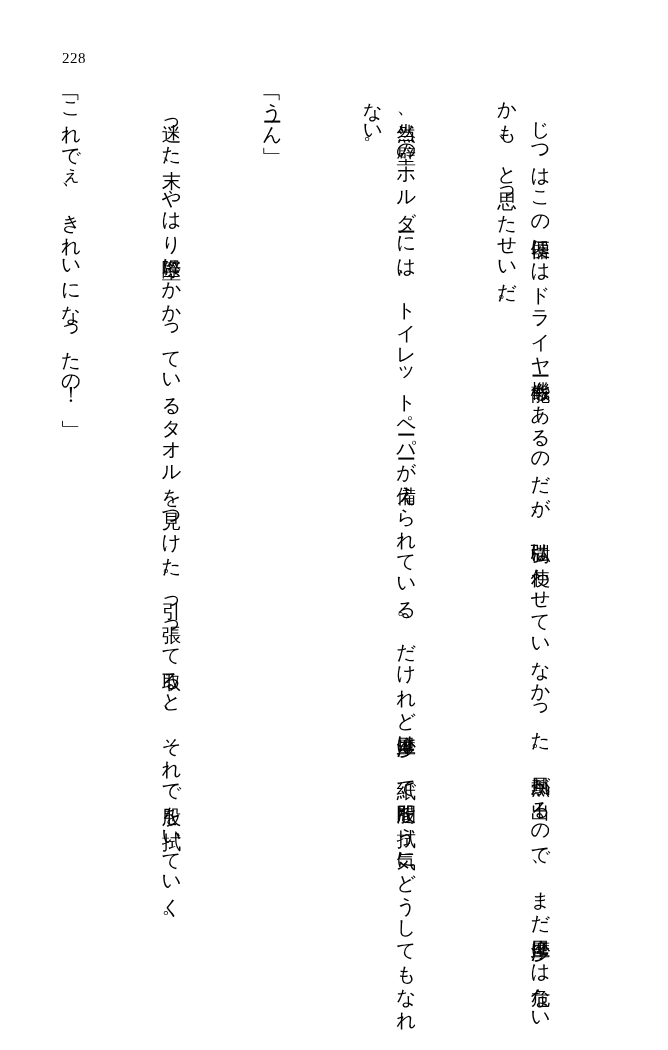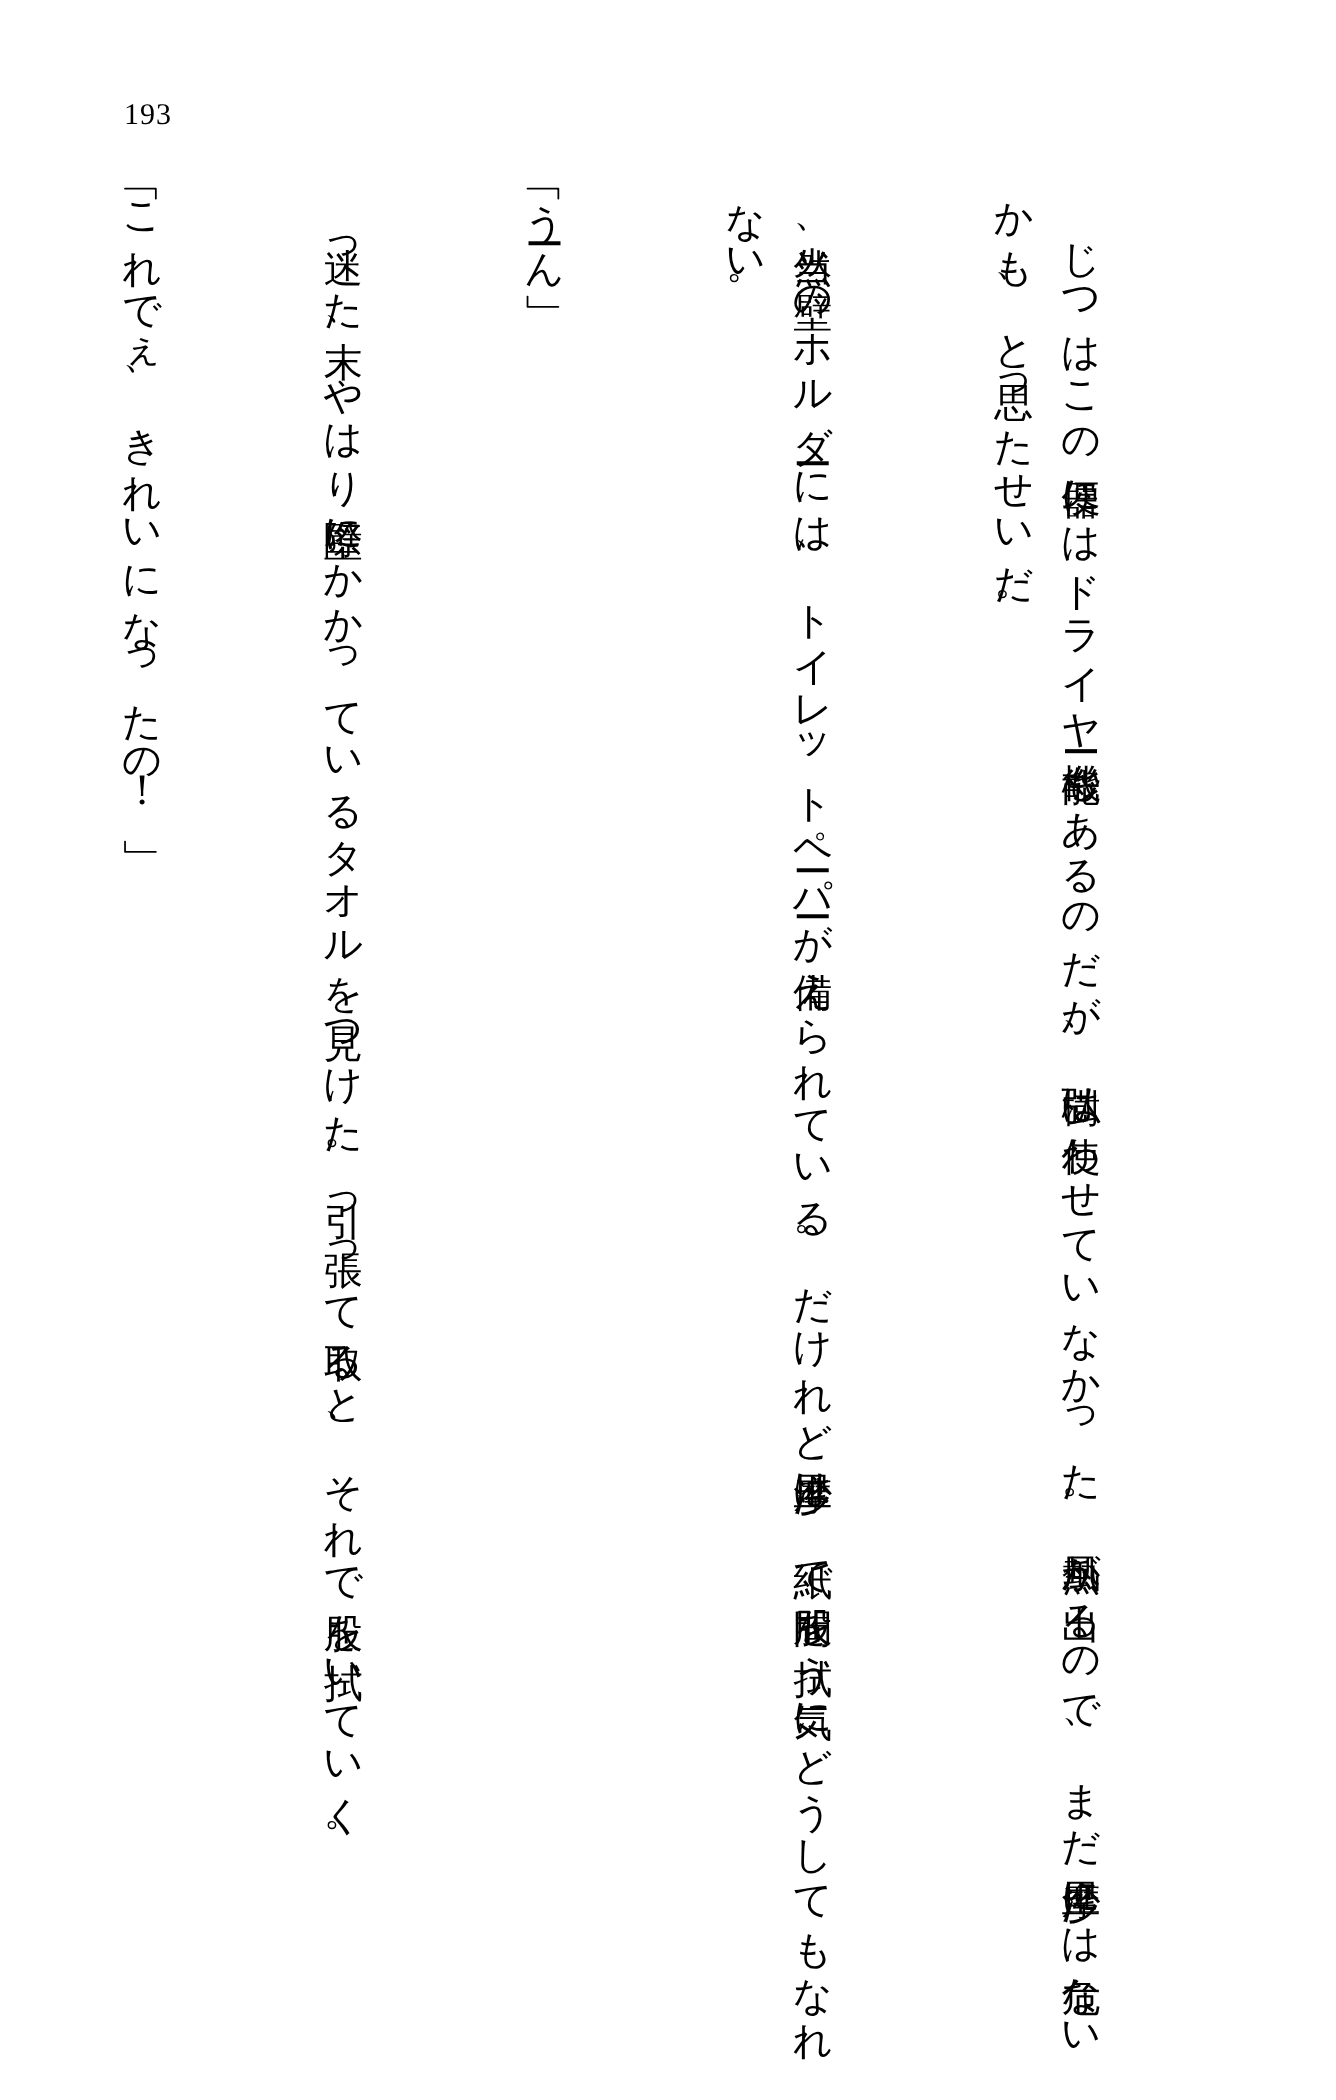--- a/index.html
+++ b/index.html
@@ -52,21 +52,21 @@
   }
   .body-text p.indent {
     text-indent: 1em;
   }
 </style>
 </head>
 <body>
 
 <div class="page">
 
-  <div class="page-number">193</div>
+  <div class="page-number">228</div>
 
   <div class="body-text">
     <p class="indent">じつはこの便器にはドライヤー機能もあるのだが、弘樹は使わせていなかった。熱風が出るので、まだ摩里沙には危ないかも、と思ったせいだ。</p>
     <p class="indent">当然、壁のホルダーには、トイレットペーパーが備えられている。だけれど摩里沙は、紙で股間を拭う気にどうしてもなれない。</p>
     <p>「うーん」</p>
     <p class="indent">迷った末、やはり壁際にかかっているタオルを見つけた。引っ張って取ると、それで股を拭いていく。</p>
     <p>「これでぇ、きれいになったの!」</p>
     
     
     

